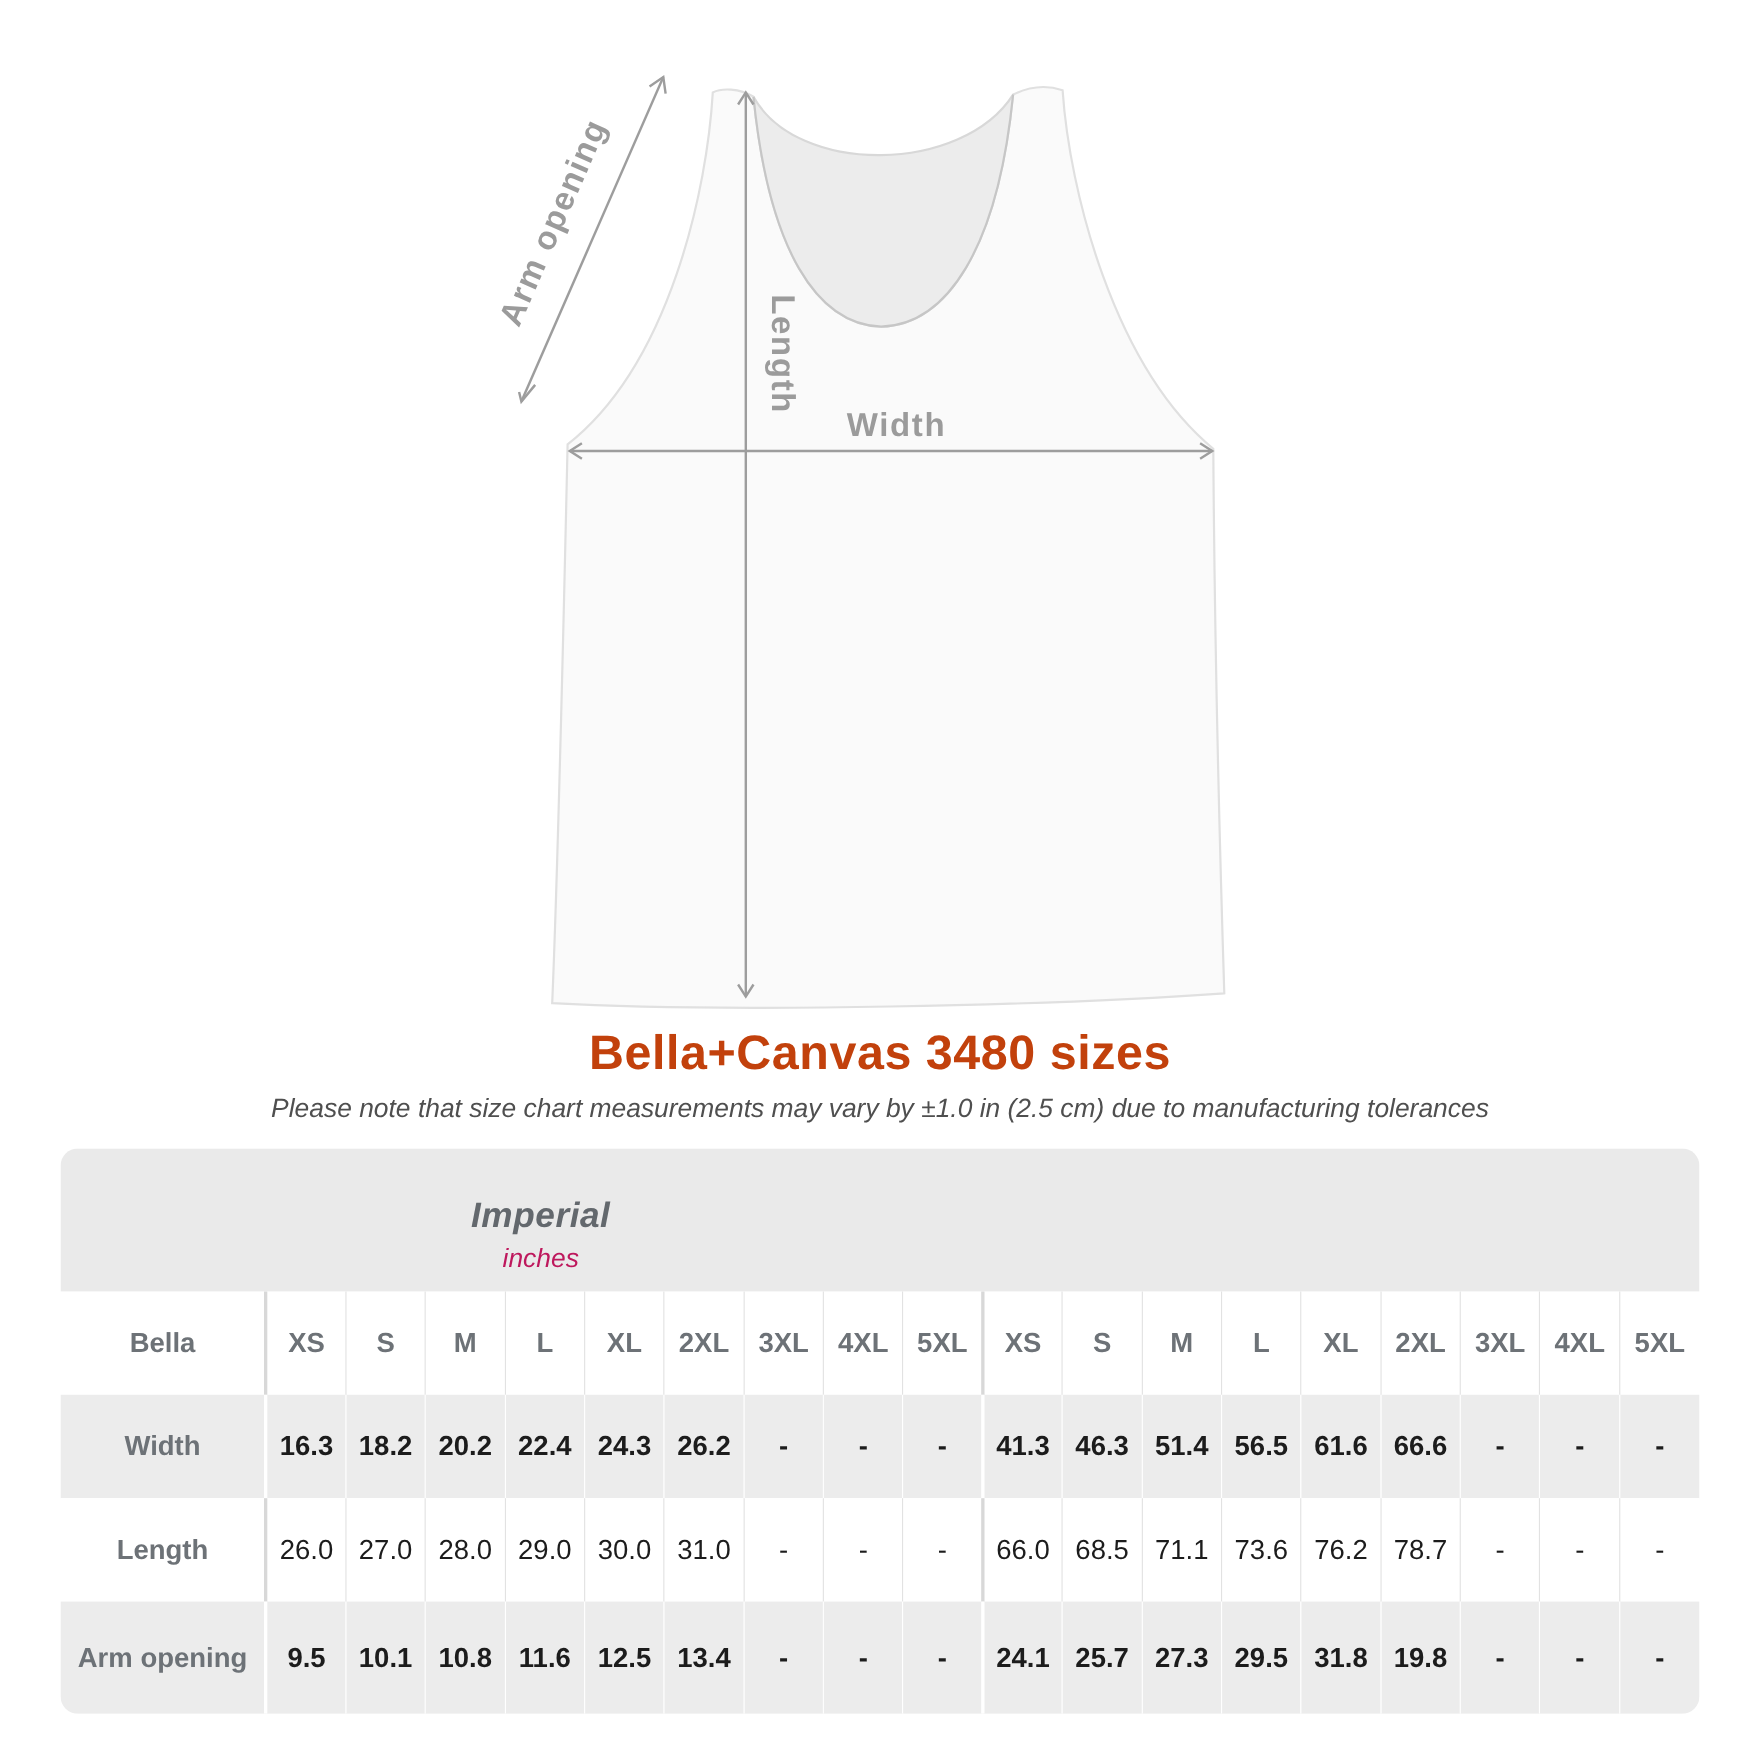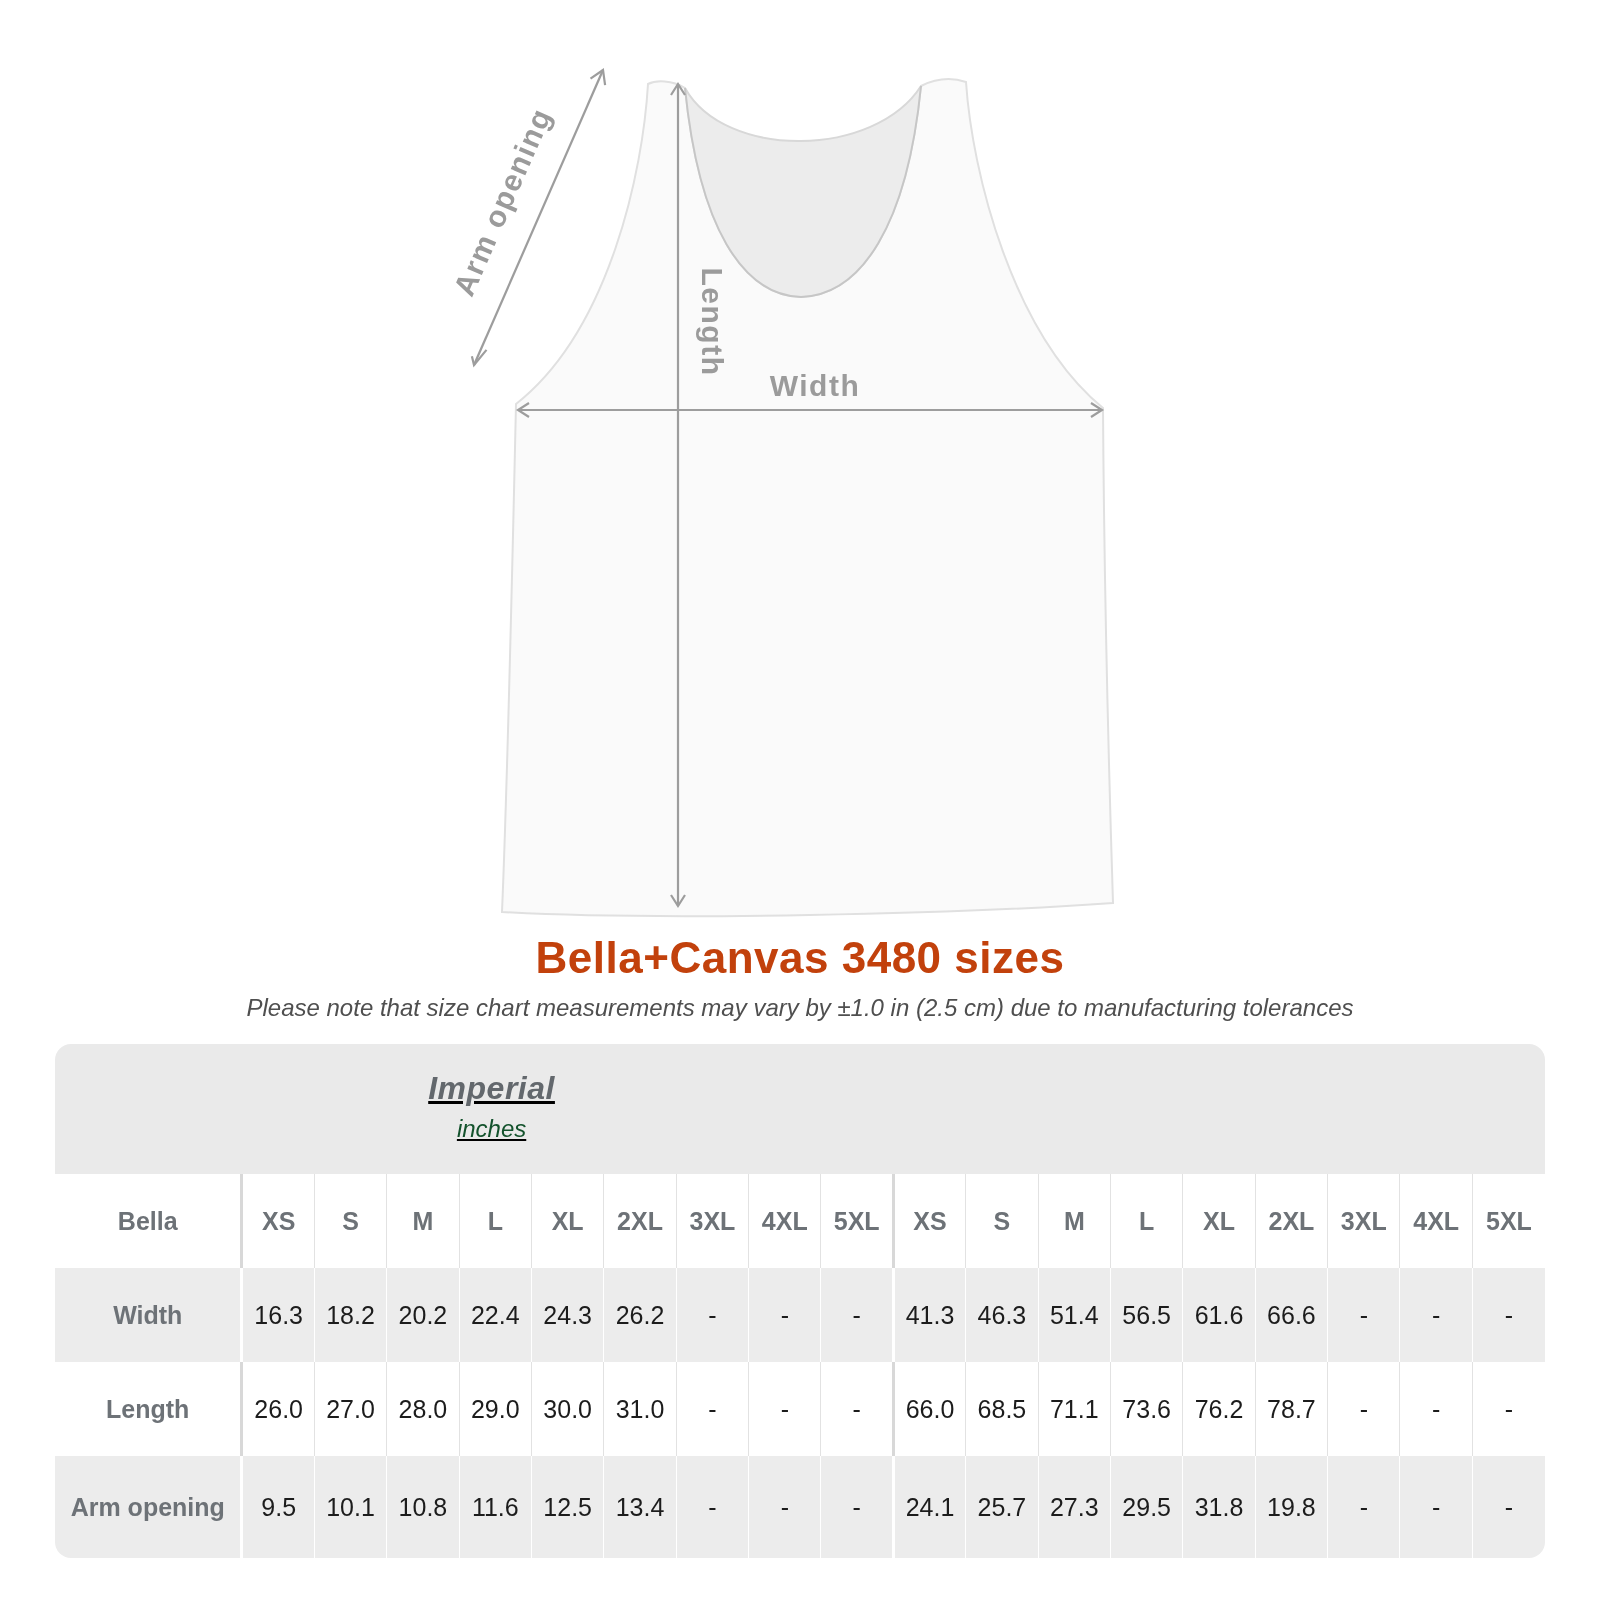--- a/index.html
+++ b/index.html
@@ -21,47 +21,47 @@
   }
   .page-subtitle{
     margin:8px 0 0;text-align:center;font-style:italic;
     font-size:24px;line-height:32px;color:#4f4f4f;
   }
   
   .table-wrap{
     margin:20px 55px 0;border-radius:16px;overflow:hidden;background:#ffffff;
   }
   .units-band{position:relative;height:130px;background:#eaeaea;}
-  .unit-group{position:absolute;top:0;transform:translateX(-50%);text-align:center;width:420px;text-decoration:underline;}
+  .unit-group{position:absolute;top:16px;transform:translateX(-50%);text-align:center;width:420px;}
   .ug-imperial{left:29.3%;}
   .ug-metric{left:78%;}
   .ug-name{
     margin-top:26px;font-size:32px;font-weight:bold;font-style:italic;
     color:#63686d;letter-spacing:0.5px;
   }
-  .ug-unit{margin-top:8px;font-size:24px;font-style:italic;color:#14532d;}
+  .ug-unit{margin-top:8px;font-size:24px;font-style:italic;color:#be185d;}
   table.size-table{width:100%;border-collapse:collapse;table-layout:fixed;}
   col.size-col-def{width:12.55%;}
   .size-table th,.size-table td{
     padding:0;text-align:center;vertical-align:middle;height:94px;
     font-size:25px;white-space:nowrap;
   }
   thead .label-cell, tbody .label-cell{
     font-weight:bold;color:#6d7277;
   }
   thead .num-cell{font-weight:bold;color:#6d7277;}
   tbody .num-cell{font-weight:normal;color:#1c1c1c;}
   thead tr{background:#ffffff;height:93px;}
   tbody tr.row-gray{background:#ececec;}
   tbody tr.row-white{background:#ffffff;}
   tbody tr:last-child th, tbody tr:last-child td{height:102px;}
   
   thead .num-cell, tbody tr.row-white .num-cell{border-left:1px solid #e2e2e2;}
   thead .group-start, tbody tr.row-white .group-start{border-left:3px solid #d8d8d8;}
-  tbody tr.row-gray .num-cell{border-left:1px solid #ffffff;}
+  tbody tr.row-gray .num-cell{border-left:1px solid #ffffff;font-weight:bold;}
   tbody tr.row-gray .group-start{border-left:3px solid #ffffff;}
 </style>
 </head>
 <body>
 
 <div class="page">
 
   <div class="diagram">
     <svg width="1600" height="932" viewBox="0 0 1600 932" xmlns="http://www.w3.org/2000/svg">
 

